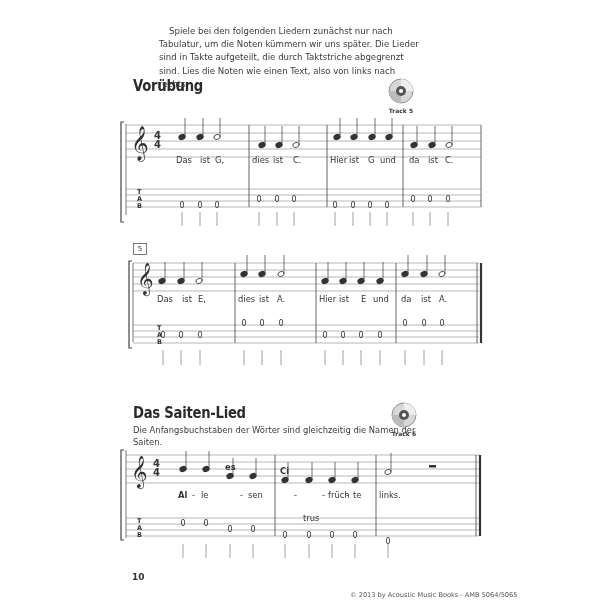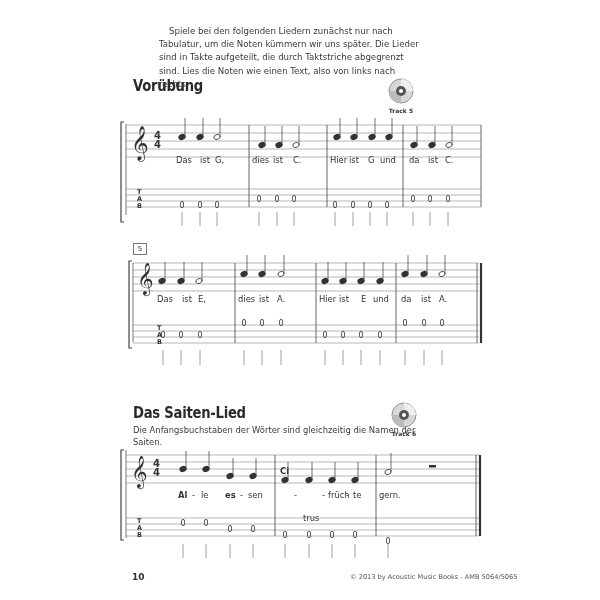--- a/index.html
+++ b/index.html
@@ -10,21 +10,21 @@
   .subtext { position:absolute; left:133px; top:424px; width:300px; font-size:8.4px; line-height:12px; color:#3a3a3a; }
   .cd { position:absolute; width:26px; height:26px; }
   .track-label { position:absolute; font-size:6px; font-weight:bold; color:#333; text-align:center; width:40px; }
   .system { position:absolute; left:0; top:0; width:600px; }
   svg { position:absolute; left:0; top:0; overflow:visible; }
   .lyric { position:absolute; font-size:8.4px; color:#333; white-space:nowrap; }
   .lyric b { font-weight:bold; }
   .tabnum { position:absolute; font-size:8px; color:#333; font-family:"DejaVu Sans", sans-serif; transform:translateX(-50%); }
   .measnum { position:absolute; left:133px; top:243px; width:12px; height:10px; border:1px solid #777; font-size:7px; line-height:10px; text-align:center; color:#333; }
   .footer-page { position:absolute; left:132px; top:572px; font-size:9px; font-weight:bold; color:#333; }
-  .footer-copy { position:absolute; left:350px; top:573px; font-size:6.6px; color:#555; white-space:nowrap; }
+  .footer-copy { position:absolute; left:350px; top:591px; font-size:6.6px; color:#555; white-space:nowrap; }
 </style>
 </head>
 <body>
 
 <div class="intro">
   <p>Spiele bei den folgenden Liedern zunächst nur nach Tabulatur, um die Noten kümmern wir uns später. Die Lieder sind in Takte aufgeteilt, die durch Taktstriche abgegrenzt sind. Lies die Noten wie einen Text, also von links nach rechts.</p>
 </div>
 
 <div class="heading" style="left:133px; top:77px;">Vorübung</div>
 
@@ -321,31 +321,31 @@
       <line x1="285" y1="544" x2="285" y2="558"></line>
         <line x1="309" y1="544" x2="309" y2="558"></line>
         <line x1="332" y1="544" x2="332" y2="558"></line>
         <line x1="355" y1="544" x2="355" y2="558"></line>
       <line x1="388" y1="544" x2="388" y2="558"></line>
     </g>
   </svg>
   <span class="lyric" style="left:178px; top:490px;"><b>Al</b></span>
   <span class="lyric" style="left:192px; top:490px;">-</span>
   <span class="lyric" style="left:201px; top:490px;">le</span>
-  <span class="lyric" style="left:225px; top:490px;"><b>es</b></span>
+  <span class="lyric" style="left:225px; top:462px;"><b>es</b></span>
   <span class="lyric" style="left:240px; top:490px;">-</span>
   <span class="lyric" style="left:248px; top:490px;">sen</span>
   <span class="lyric" style="left:280px; top:466px;"><b>Ci</b></span>
   <span class="lyric" style="left:294px; top:490px;">-</span>
   <span class="lyric" style="left:303px; top:490px;margin-top:23px;">trus</span>
   <span class="lyric" style="left:322px; top:490px;">-</span>
   <span class="lyric" style="left:328px; top:490px;">früch</span>
   <span class="lyric" style="left:346px; top:490px;">-</span>
   <span class="lyric" style="left:353px; top:490px;">te</span>
-  <span class="lyric" style="left:379px; top:490px;">gern.</span>
+  <span class="lyric" style="left:379px; top:490px;">links.</span>
   <span class="tabnum" style="left:183px; top:519px;">0</span>
   <span class="tabnum" style="left:206px; top:519px;">0</span>
   <span class="tabnum" style="left:230px; top:525px;">0</span>
   <span class="tabnum" style="left:253px; top:525px;">0</span>
   <span class="tabnum" style="left:285px; top:531px;">0</span>
   <span class="tabnum" style="left:309px; top:531px;">0</span>
   <span class="tabnum" style="left:332px; top:531px;">0</span>
   <span class="tabnum" style="left:355px; top:531px;">0</span>
   <span class="tabnum" style="left:388px; top:537px;">0</span>
 </div>

